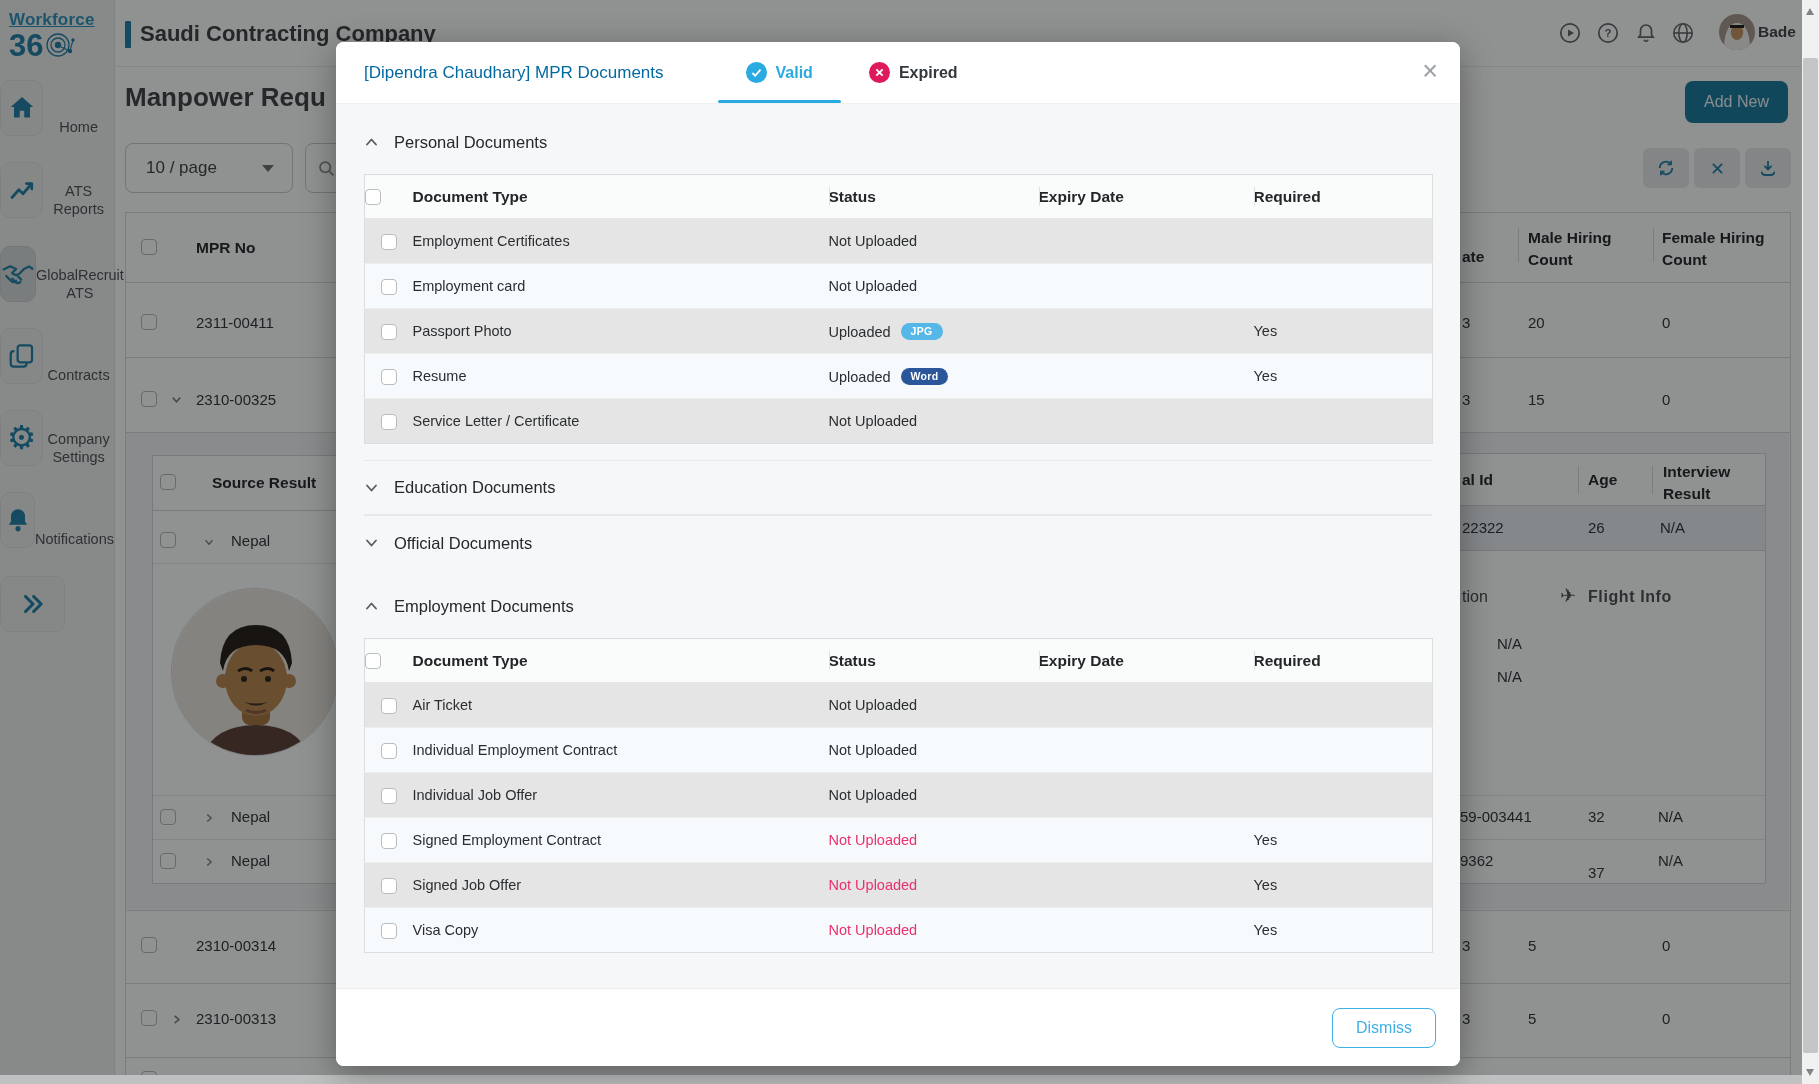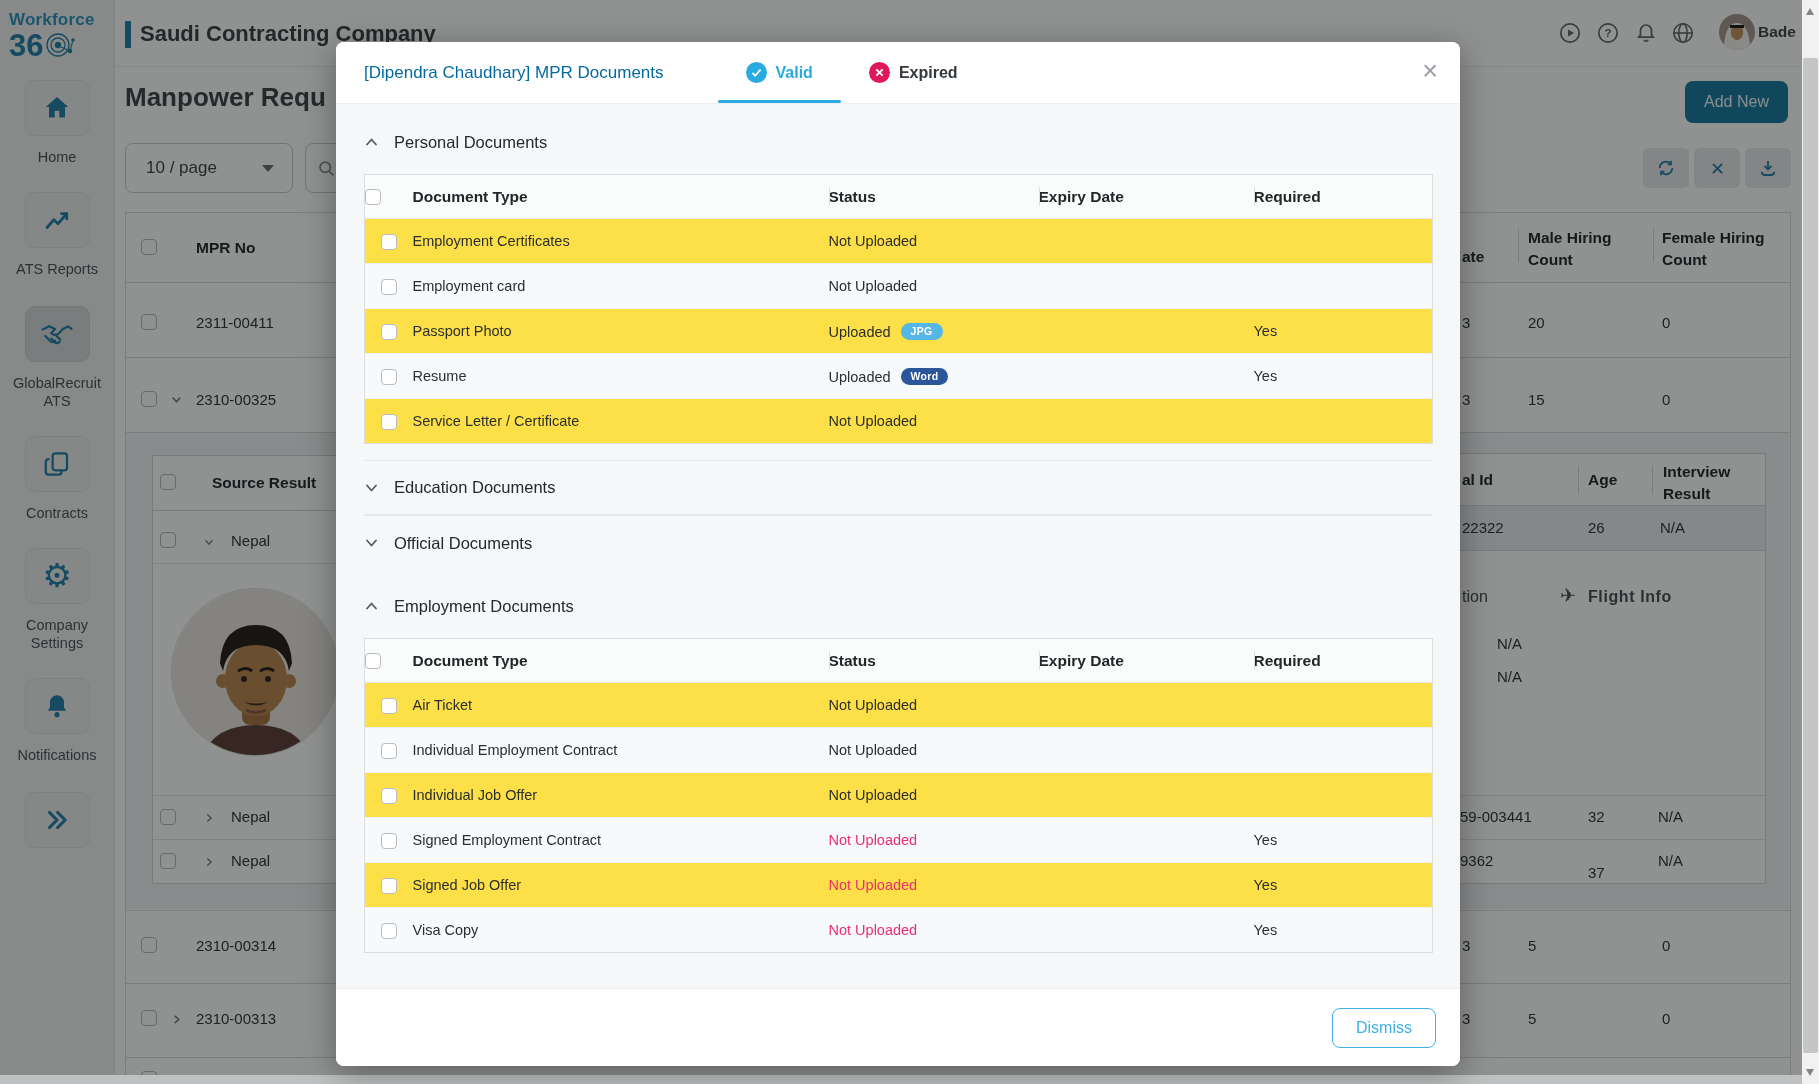--- a/index.html
+++ b/index.html
@@ -6,24 +6,24 @@
   html,body { width:1819px; height:1084px; overflow:hidden; }
   body { font-family:"Liberation Sans","DejaVu Sans",sans-serif; background:#fff; position:relative; color:#2f3337; }
 
   
   .bg { position:absolute; inset:0; z-index:1; }
   .overlay { position:absolute; left:0; top:0; width:1802px; height:1075px; background:rgba(8,10,12,.45); z-index:50; }
 
   
   .sidebar { position:absolute; left:0; top:0; width:115px; height:1084px; background:#f1f2f3; border-right:1px solid #e2e3e4; }
   .brand { padding:10px 0 0 9px; color:var(--brand,#1f7fa6); }
-  .brand-top { font-size:17px; font-weight:700; color:#2d93ba; letter-spacing:.2px; }
+  .brand-top { font-size:17px; font-weight:700; color:#2d93ba; letter-spacing:.2px;text-decoration:underline; }
   .brand-row { display:flex; align-items:center; margin-top:-2px; }
   .brand-num { font-size:31px; font-weight:700; color:#1f7fa6; }
-  .snav { display:flex; flex-direction:column; align-items:center; cursor:pointer; }
+  .snav { display:flex; flex-direction:row; align-items:flex-end; cursor:pointer; }
   .sbox { width:65px; height:56px; border-radius:10px; background:#ecef f0; background:#edefef; border:1px solid #dfe1e2; display:flex; align-items:center; justify-content:center; color:var(--brand,#1f7fa6); }
   .snav.active .sbox { background:#d7dadb; border-color:#ccd0d1; }
   .slabel { margin-top:12px; font-size:14.5px; color:#4c5156; text-align:center; width:108px; line-height:18px; }
   .ic svg { display:block; }
   .gear-glyph { font-family:"DejaVu Sans",sans-serif; font-size:33px; line-height:30px; color:var(--brand,#1f7fa6); }
 
   
   .topbar-line { position:absolute; left:115px; top:66px; width:1687px; height:1px; background:#ececec; }
   .company { position:absolute; left:125px; top:21px; display:flex; }
   .company .accent { width:6px; height:27px; background:var(--brand,#1f7fa6); border-radius:1px; margin-right:9px; }
@@ -77,21 +77,21 @@
   .tico-exp { background:var(--expired,#e0195a); }
   .m-close { position:absolute; right:22px; top:16px; font-size:27px; line-height:27px; color:#9aa0a5; cursor:pointer; font-weight:400; }
 
   .m-body { flex:1; padding:0 28px; overflow:hidden; }
   .sec-head { display:flex; align-items:center; gap:15px; margin-top:24px; height:24px; }
   .sec-head:first-child { margin-top:26px; }
   .sec-label { font-size:16.5px; color:#26292c; }
   .sec-bar { display:flex; align-items:center; gap:15px; height:55px; border-top:1px solid #e7e8ea; margin-top:0; }
   .sec-bar.bar-end { border-bottom:1px solid #e7e8ea; }
 
-  .doc-table { width:100%; border-collapse:collapse; table-layout:fixed; background:#fde047; border:1px solid #dcdddf; margin:20px 0 16px;padding-left:12px; }
+  .doc-table { width:100%; border-collapse:collapse; table-layout:fixed; background:#e5e5e5; border:1px solid #dcdddf; margin:20px 0 16px;padding-left:12px; }
   .doc-table thead th { height:44px; background:#fafbfb; border-bottom:1px solid #e4e5e7; text-align:left; font-size:15.5px; font-weight:700; color:#232629; position:relative; padding:0; }
   .doc-table th.sep::before { content:""; position:absolute; left:0; top:12px; bottom:12px; width:1px; background:#dfe0e2; }
   .doc-table tbody td { height:45px; border-bottom:1px solid #eceded; font-size:14.5px; color:#2b2e31; padding:0; vertical-align:middle; }
   .doc-table tbody tr:last-child td { border-bottom:none; }
   .doc-table tbody tr.alt { background:#f7fafc; }
   .c-cb { text-align:center; }
   .cb { display:inline-block; width:16px; height:16px; border:1.6px solid #b9bcbf; border-radius:4px; background:#fff; vertical-align:middle; cursor:pointer; }
   .st-alert { color:var(--alert,#ec2f6e); }
   .badge { display:inline-block; margin-left:10px; padding:2.5px 10px; border-radius:10px; color:#fff; font-size:10.5px; font-weight:700; letter-spacing:.3px; vertical-align:1px; }
   .b-jpg { background:var(--jpg,#55b7e8); }

